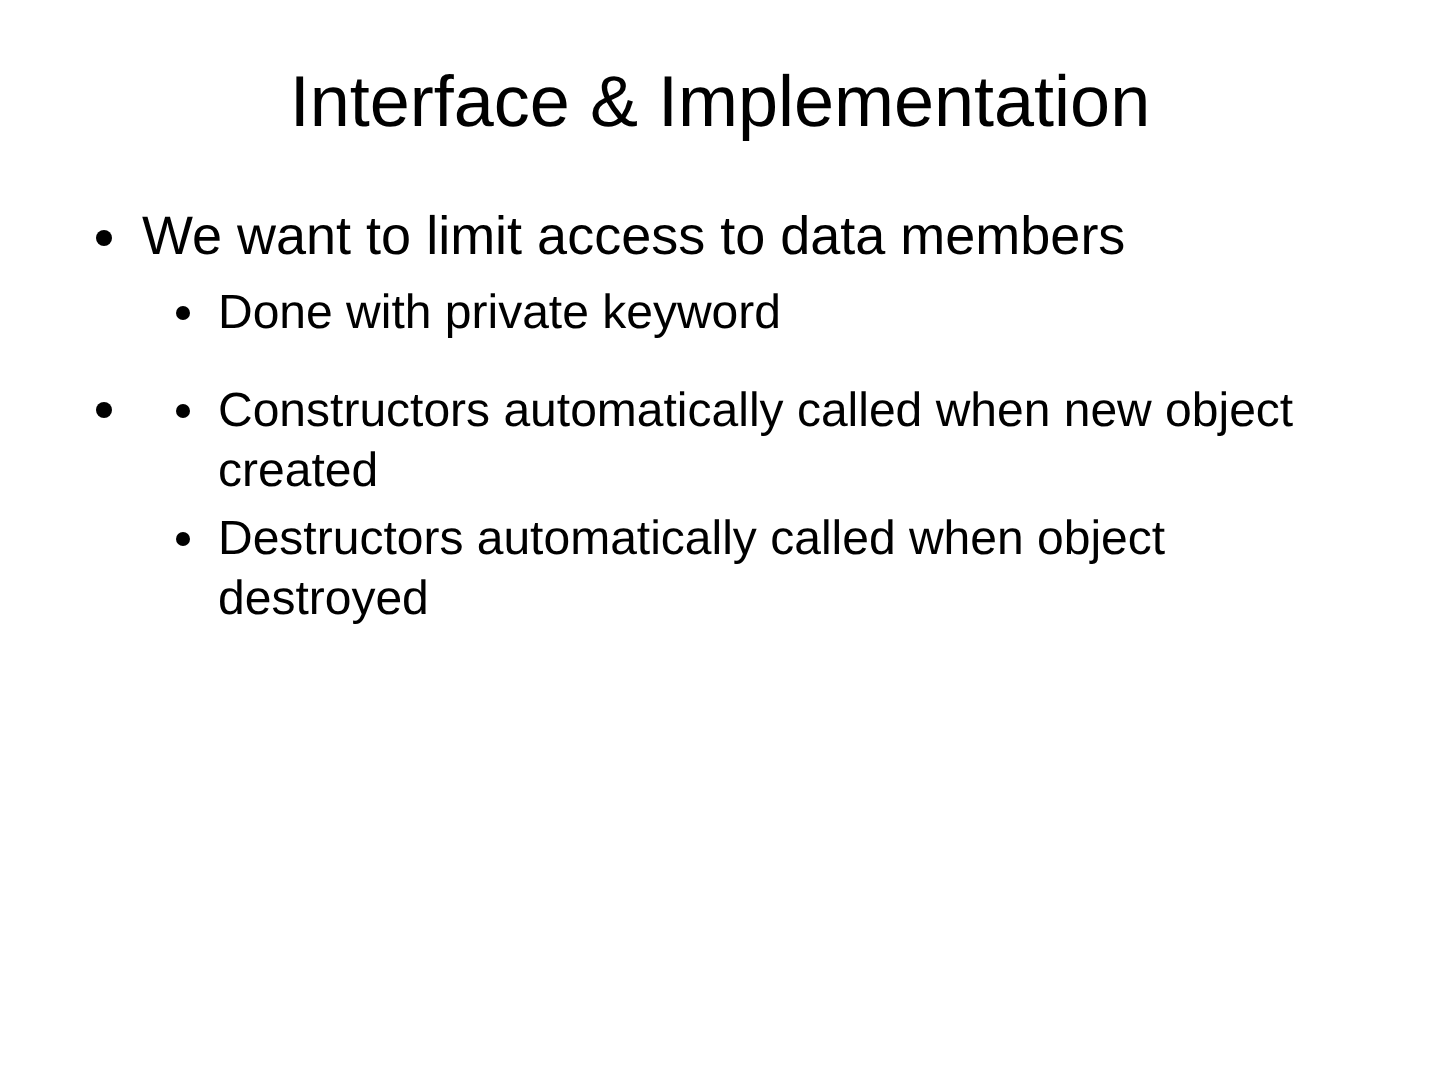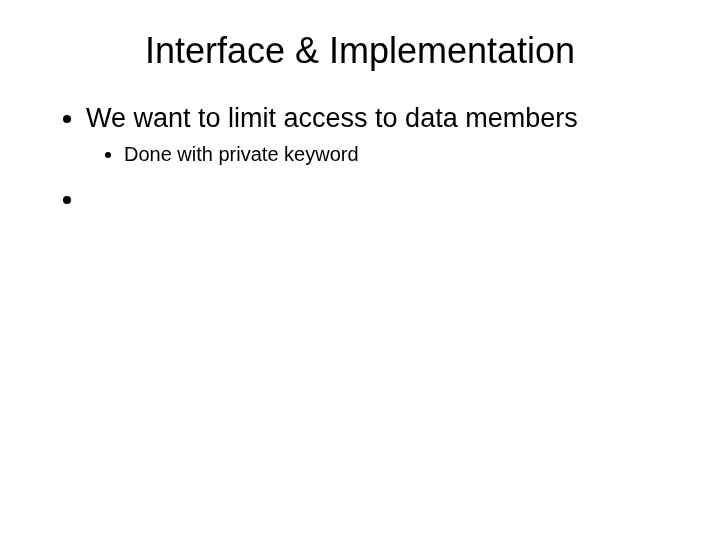--- a/index.html
+++ b/index.html
@@ -19,49 +19,57 @@
   }
   .title {
     text-align: center;
     font-size: 36px;
     margin: 10px 0 30px 0;
     font-weight: normal;
   }
   ul.level1 {
     list-style: disc;
     padding-left: 30px;
-    margin: 16px;
+    margin: 1px;
   }
   ul.level1 > li {
     font-size: 27px;
     line-height: 1.25;
     margin-bottom: 6px;
   }
   ul.level2 {
     list-style: disc;
     padding-left: 38px;
     margin: 6px 0 16px 0;
   }
   ul.level2 > li {
-    font-size: 20px;
+    font-size: 24px;
     line-height: 1.25;
     margin-bottom: 4px;
   }
 </style>
 </head>
 <body>
 
 <div class="slide">
   <h1 class="title">Interface &amp; Implementation</h1>
 
   <ul class="level1">
     <li>
       <span>We want to limit access to data members</span>
       <ul class="level2">
         <li>
           <span>Done with private keyword</span>
         </li>
       </ul>
     </li>
     <li>
+      <ul class="level2">
+        <li>
+          <span>Constructors automatically called when new object created</span>
+        </li>
+        <li>
+          <span>Destructors automatically called when object destroyed</span>
+        </li>
+      </ul>
     </li>
   </ul>
 </div>
 
 </body></html>

